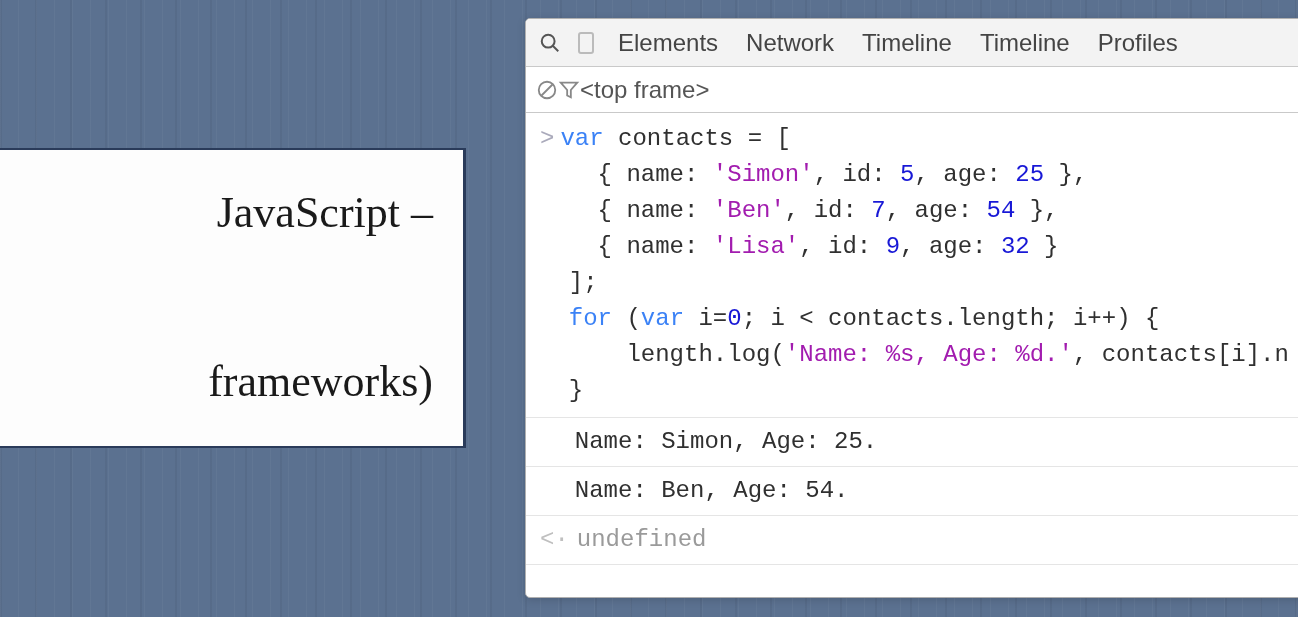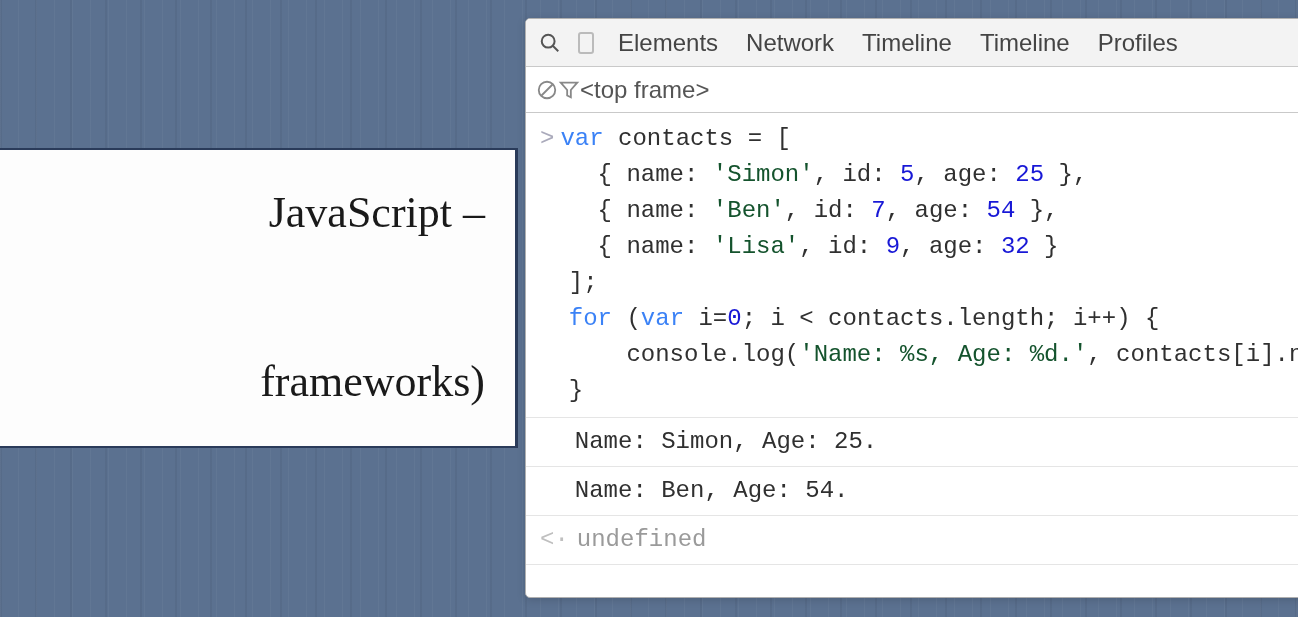--- a/index.html
+++ b/index.html
@@ -11,21 +11,21 @@
     repeating-linear-gradient(90deg, rgba(255,255,255,0.04) 0px, rgba(255,255,255,0.04) 1px, transparent 1px, transparent 18px),
     repeating-linear-gradient(90deg, rgba(0,0,0,0.05) 0px, rgba(0,0,0,0.05) 2px, transparent 2px, transparent 35px);
   position: relative;
   overflow: hidden;
   font-family: -apple-system, BlinkMacSystemFont, "Segoe UI", sans-serif;
 }
 .title-card {
   position: absolute;
   left: 0;
   top: 148px;
-  width: 518px;
+  width: 466px;
   height: 300px;
   background: #fdfdfd;
   border-top: 2px solid #2a3b5a;
   border-right: 3px solid #2a3b5a;
   border-bottom: 2px solid #2a3b5a;
   display: flex;
   align-items: center;
   justify-content: flex-end;
   padding-right: 30px;
 }
@@ -88,21 +88,21 @@
 }
 .code-block {
   padding: 2px 14px 8px 14px;
   border-bottom: 1px solid #e5e5e5;
   white-space: pre;
   color: #303030;
 }
 .prompt-caret { color: #aab; margin-right: 6px; }
 .kw { color: #3b82f6; }
 .num { color: #1818d6; }
-.str { color: #14532d; }
+.str { color: #a21caf; }
 .out-line {
   padding: 6px 20px;
   border-bottom: 1px solid #e5e5e5;
   color: #303030;
   white-space: pre;
 }
 .ret-line {
   padding: 6px 14px;
   border-bottom: 1px solid #e5e5e5;
   color: #9a9a9a;
@@ -160,20 +160,20 @@
     <span class="checkbox"></span>
   </div>
 
   <div class="console-body">
     <div class="code-block"><span class="prompt-caret">&gt;</span><span class="kw">var</span><span> contacts = [</span>
 <span>    { name: </span><span class="str">'Simon'</span><span>, id: </span><span class="num">5</span><span>, age: </span><span class="num">25</span><span> },</span>
 <span>    { name: </span><span class="str">'Ben'</span><span>, id: </span><span class="num">7</span><span>, age: </span><span class="num">54</span><span> },</span>
 <span>    { name: </span><span class="str">'Lisa'</span><span>, id: </span><span class="num">9</span><span>, age: </span><span class="num">32</span><span> }</span>
 <span>  ];</span>
 <span class="kw">  for</span><span> (</span><span class="kw">var</span><span> i=</span><span class="num">0</span><span>; i &lt; contacts.length; i++) {</span>
-<span>      console.log(</span><span class="str">'Name: %s, Age: %d.'</span><span>, contacts[i].n</span>
+<span>      length.log(</span><span class="str">'Name: %s, Age: %d.'</span><span>, contacts[i].n</span>
 <span>  }</span></div>
     <div class="out-line">  Name: Simon, Age: 25.</div>
     <div class="out-line">  Name: Ben, Age: 54.</div>
     <div class="ret-line"><span class="ret-caret">&lt;·</span><span>undefined</span></div>
 
   </div>
 </div>
 
 </body></html>

